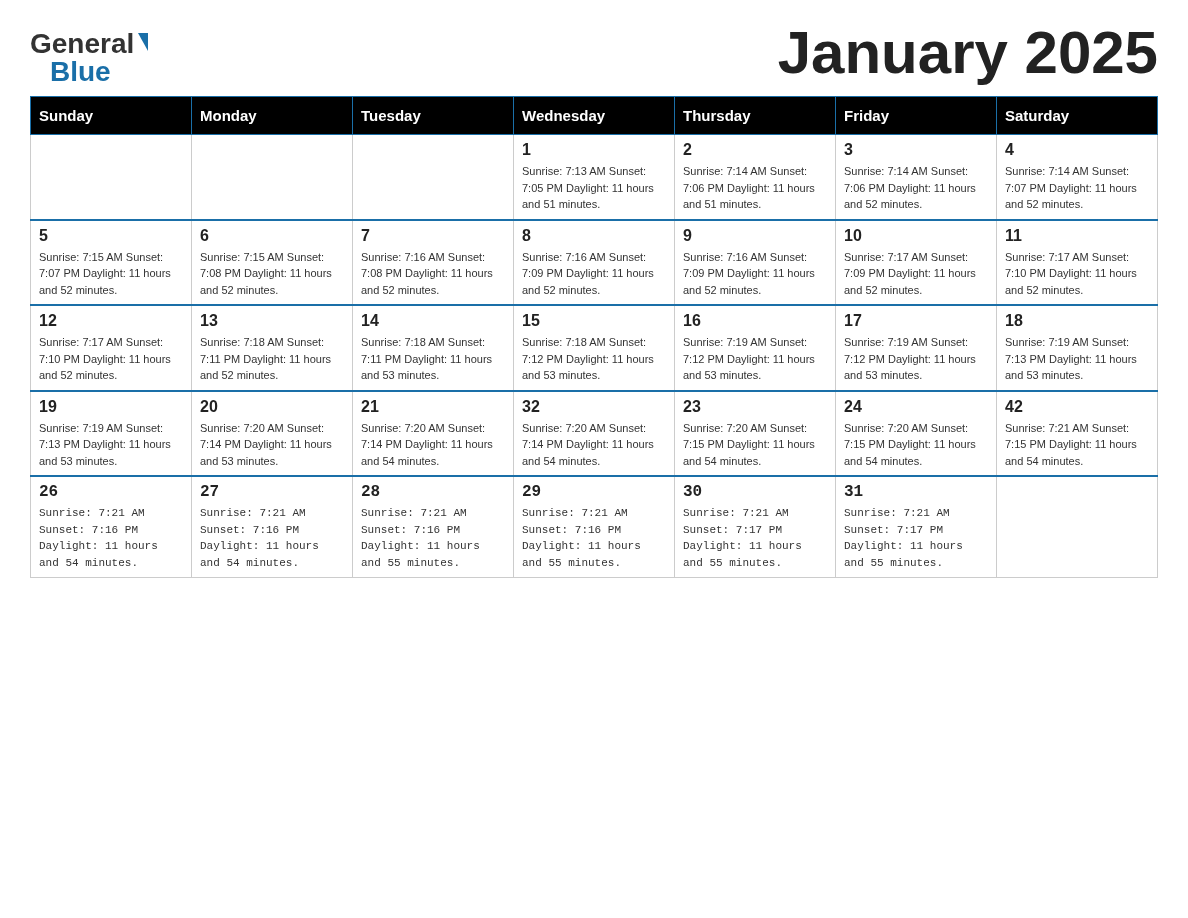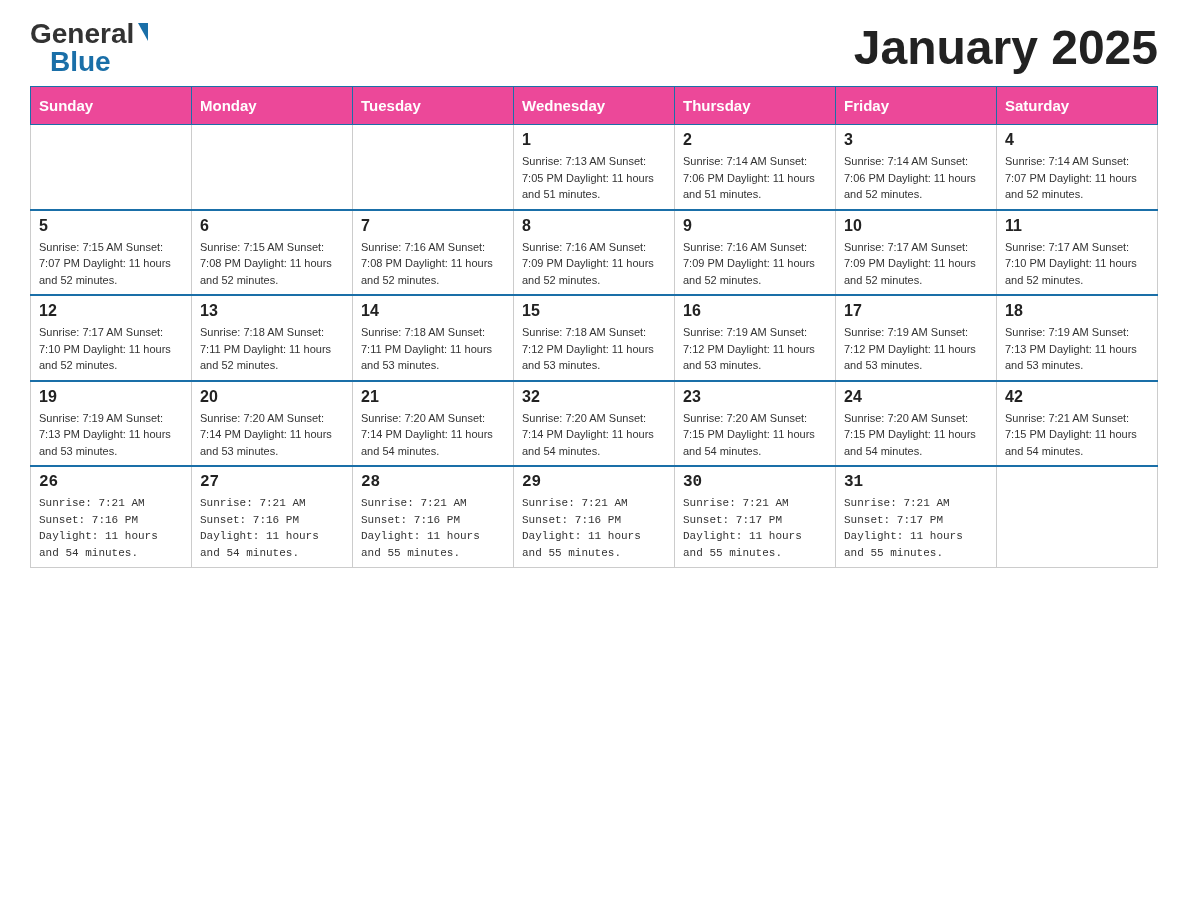--- a/index.html
+++ b/index.html
@@ -6,21 +6,21 @@
     body {
       font-family: Arial, sans-serif;
       background: #fff;
       width: 1188px;
       min-height: 918px;
       padding: 20px 30px;
     }
     .header {
       display: flex;
       justify-content: space-between;
-      align-items: center;
+      align-items: flex-end;
       margin-bottom: 10px;
     }
     .logo {
       display: flex;
       align-items: flex-end;
       font-size: 28px;
       font-weight: bold;
       color: #333;
       line-height: 1;
     }
@@ -32,37 +32,37 @@
       border-left: 10px solid transparent;
       border-right: 0px solid transparent;
       border-top: 18px solid #1a6fa8;
       margin-left: 2px;
       margin-bottom: 4px;
     }
     .title-block {
       text-align: right;
     }
     .month-title {
-      font-size: 48px;
+      font-size: 60px;
       font-weight: bold;
       color: #222;
       line-height: 1.1;
     }
     .location {
       font-size: 22px;
       color: #555;
       margin-top: 4px;
     }
     table {
       width: 100%;
       border-collapse: collapse;
       margin-top: 10px;
     }
     thead tr th {
-      background-color: #ec4899;
+      background-color: #000000;
       color: #fff;
       font-size: 15px;
       font-weight: bold;
       padding: 10px 8px;
       text-align: left;
       border: 1px solid #1a6fa8;
     }
     tbody tr td {
       vertical-align: top;
       border: 1px solid #ccc;

